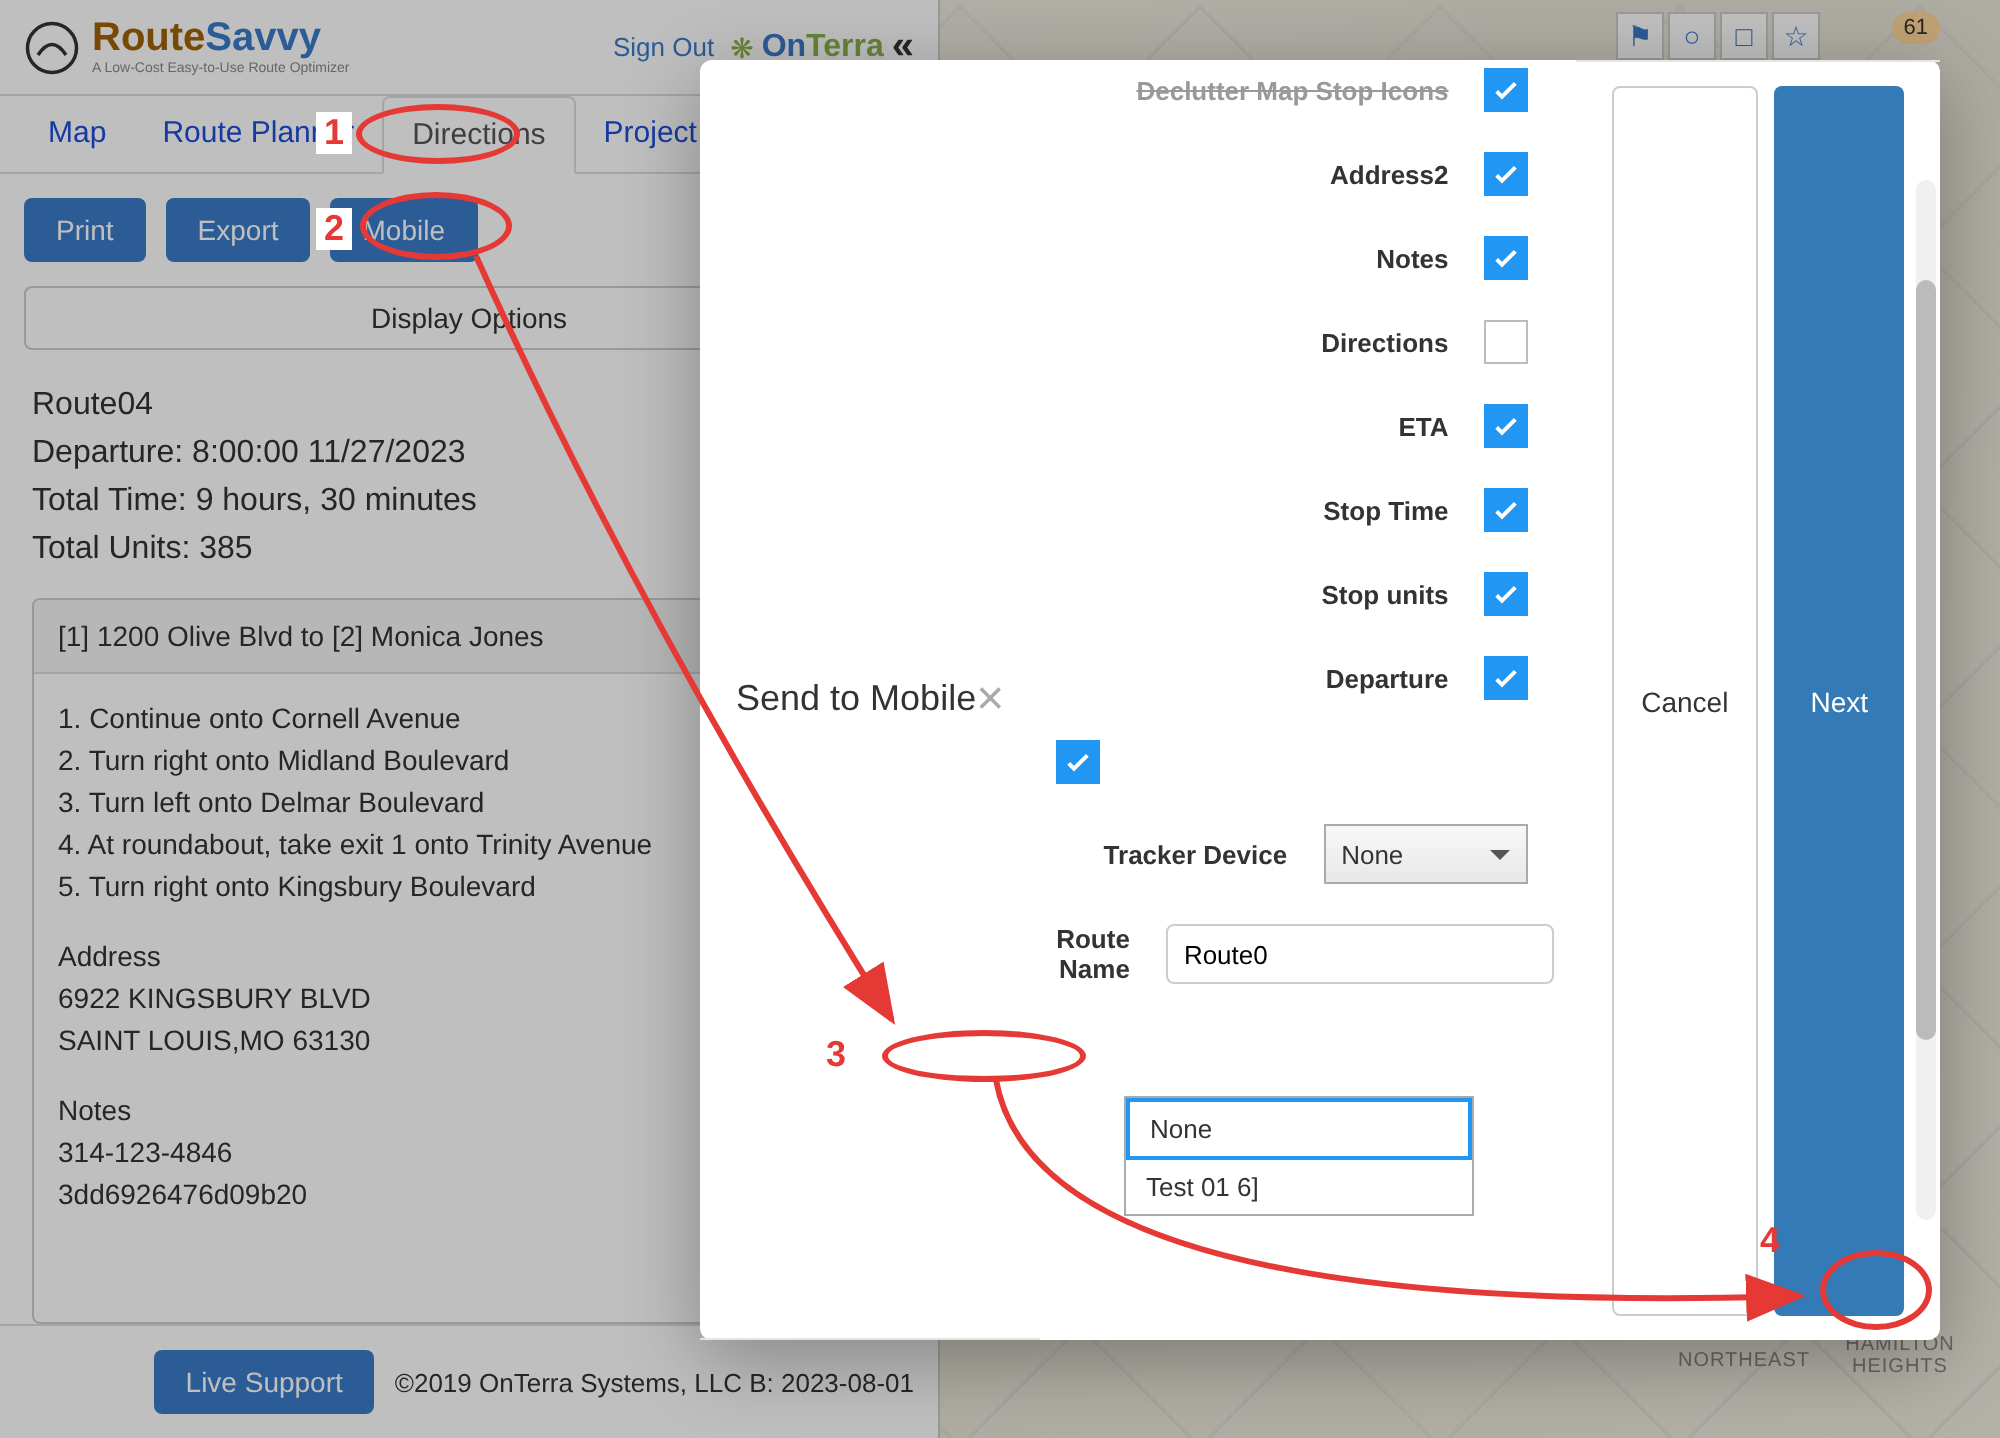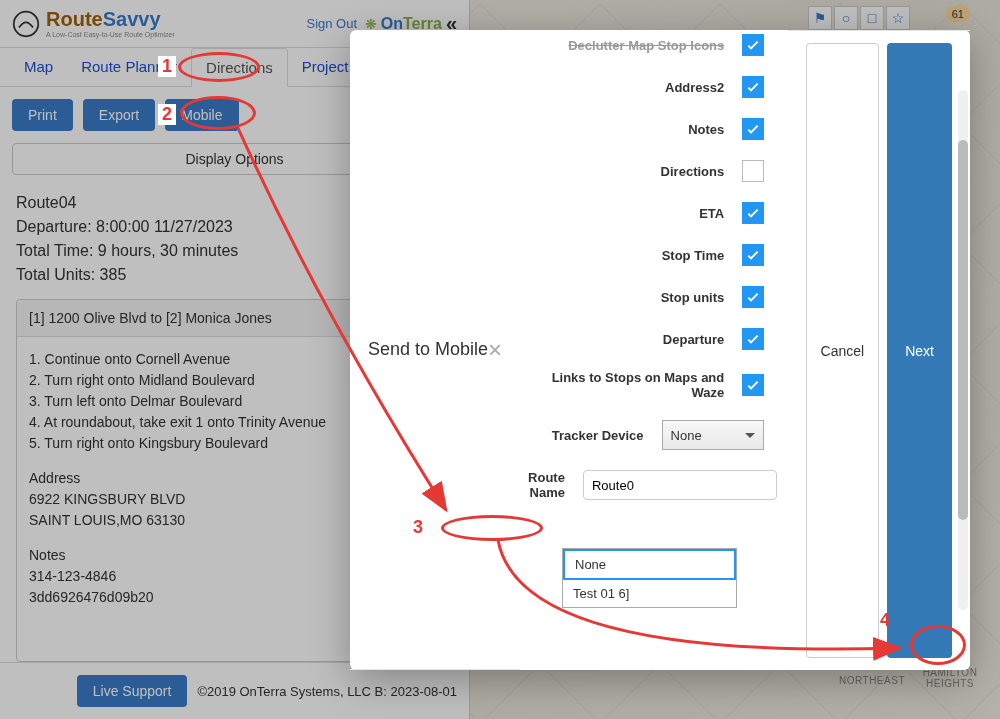--- a/index.html
+++ b/index.html
@@ -251,21 +251,20 @@
     </div>
     <div class="form-row">
       <div class="form-label">Departure</div>
       <div class="checkbox">
           <svg viewBox="0 0 24 24">
             <path d="M5 13l4 4L19 7" fill="none" stroke="#fff" stroke-width="3"></path>
           </svg>
         </div>
     </div>
     <div class="form-row">
-      <div class="form-label" style="width:220px;">Links to Stops on Maps and Waze</div>
       <div class="checkbox">
           <svg viewBox="0 0 24 24">
             <path d="M5 13l4 4L19 7" fill="none" stroke="#fff" stroke-width="3"></path>
           </svg>
         </div>
     </div>
     <div class="form-row">
       <div class="form-label">Tracker Device</div>
       <div class="select-box">
         <span>None</span>

